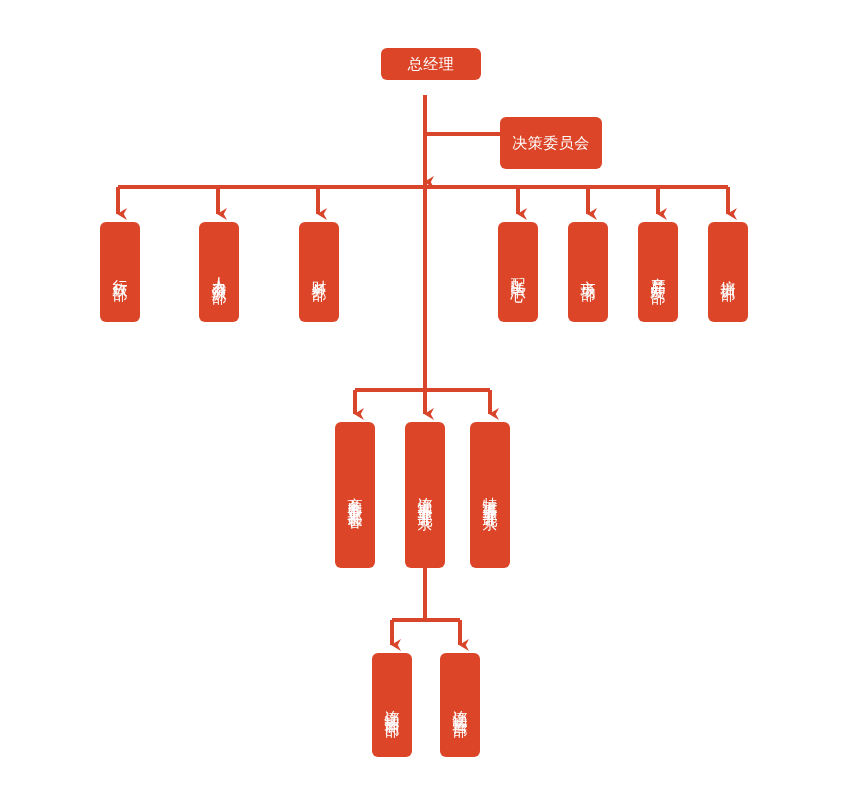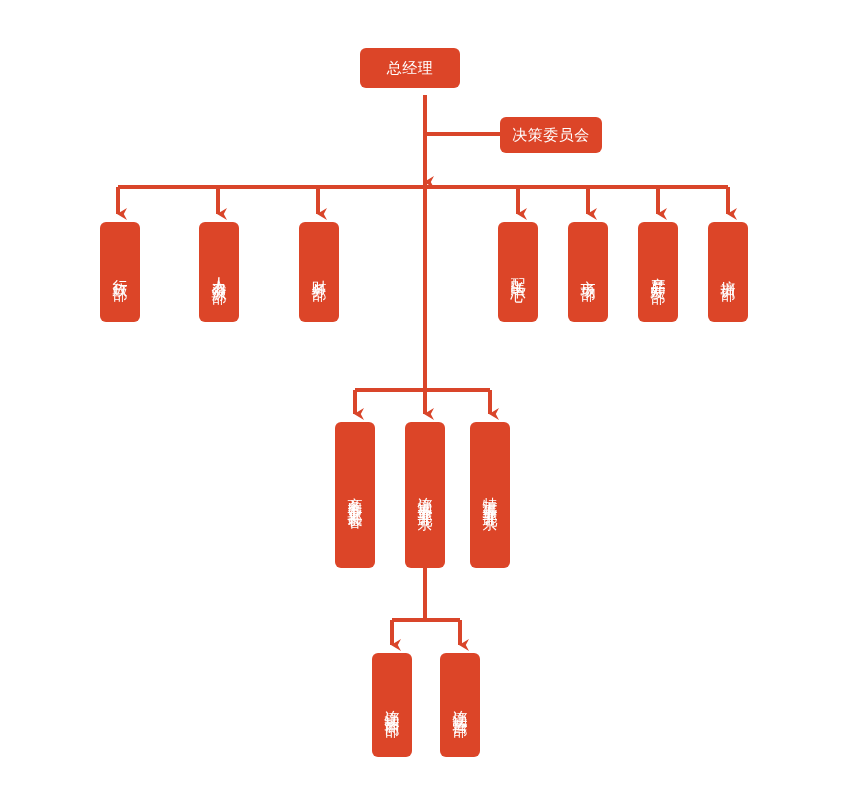--- a/index.html
+++ b/index.html
@@ -87,25 +87,25 @@
       <path d="M425,390 L425,414" marker-end="url(#arrow-down)"></path>
       <path d="M490,390 L490,414" marker-end="url(#arrow-down)"></path>
 
       <path d="M425,568 L425,620"></path>
       <path d="M392,620 L460,620"></path>
       <path d="M392,620 L392,645" marker-end="url(#arrow-down)"></path>
       <path d="M460,620 L460,645" marker-end="url(#arrow-down)"></path>
     </g>
   </svg>
 
-  <div class="node" style="left:360px; top:48px; width:100px; height:40px;">
+  <div class="node" style="left:381px; top:48px; width:100px; height:32px;">
     <span class="node-label">总经理</span>
   </div>
 
-  <div class="node" style="left:500px; top:117px; width:102px; height:36px;">
+  <div class="node" style="left:500px; top:117px; width:102px; height:52px;">
     <span class="node-label">决策委员会</span>
   </div>
 
   <div class="node vertical" style="left:100px; top:222px; width:40px; height:100px;">
     <span class="node-label">行政部</span>
   </div>
 
   <div class="node vertical" style="left:199px; top:222px; width:40px; height:100px;">
     <span class="node-label">人力资源部</span>
   </div>

